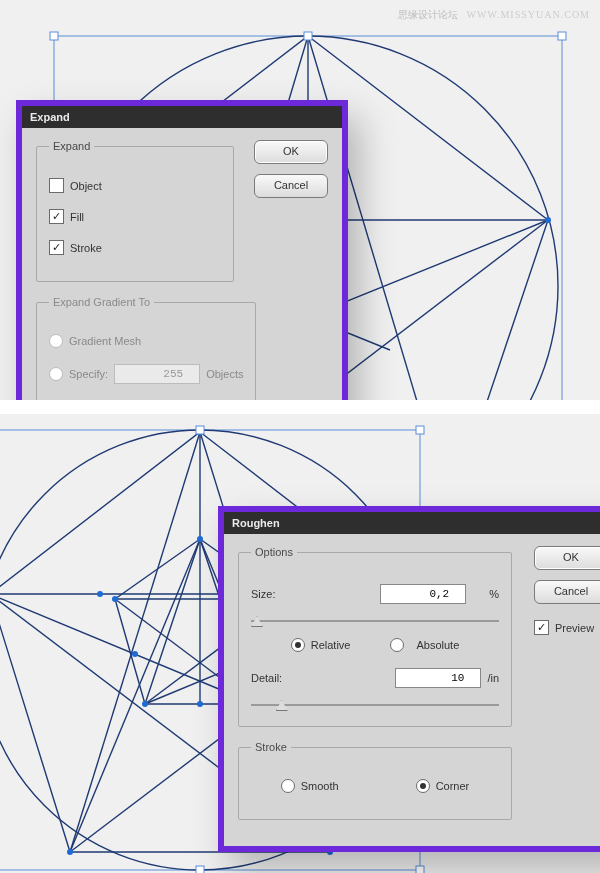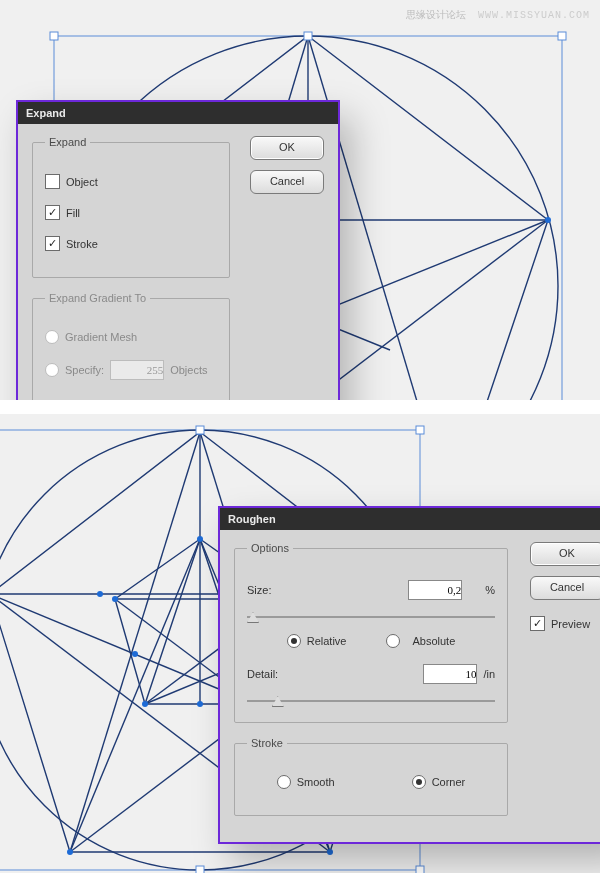--- a/index.html
+++ b/index.html
@@ -1,37 +1,37 @@
 <!DOCTYPE html>
 <html><head>
 <meta charset="utf-8">
 <style>
 html,body{margin:0;padding:0;width:600px;height:873px;background:#fff;font-family:Tahoma,Arial,sans-serif;font-size:11px;color:#333;overflow:hidden}
 .panel{position:absolute;background:#f0f0f0;overflow:hidden}
-.watermark{position:absolute;top:8px;right:10px;font-size:10px;color:#bbb;font-family:Liberation Mono, monospace;z-index:50}
+.watermark{position:absolute;top:8px;right:10px;font-size:10px;color:#bbb;font-family:Liberation Serif, serif;z-index:50}
 .watermark .url{color:#ccc;letter-spacing:1px;margin-left:6px}
 
 .artpath{stroke:#1f3a73;stroke-width:1.4;fill:none}
 .anchor{fill:#1e6bd6;stroke:none}
 .selbox{stroke:#5a8cd8;stroke-width:1;fill:none}
 .selhandle{fill:#fff;stroke:#5a8cd8;stroke-width:1}
-.dialog{position:absolute;background:#fde047;border:2px solid #6d28d9;box-shadow:12px 18px 34px rgba(0,0,0,.25)}
+.dialog{position:absolute;background:#fde047;border:6px solid #6d28d9;box-shadow:12px 18px 34px rgba(0,0,0,.25)}
 .titlebar{background:#2e2e2e;color:#eaeaea;height:22px;line-height:22px;padding:0 8px;font-size:11px;font-weight:bold}
 .body{position:relative;padding:12px 14px;background:#d5d5d5}
 fieldset.group{border:1px solid #a9a9a9;border-radius:2px;margin:0 0 14px 0;padding:10px 12px 10px 12px}
 fieldset.group.disabled{color:#8a8a8a}
 legend{color:#4a4a4a;padding:0 4px;font-size:11px}
 fieldset.group.disabled legend{color:#8a8a8a}
 .row{display:flex;align-items:center;gap:6px;margin:16px 0}
 .ck{width:13px;height:13px;border:1px solid #6b6b6b;background:#fff;display:inline-flex;align-items:center;justify-content:center;color:#222;font-size:11px}
 .ck.checked::after{content:"✓";font-size:11px;line-height:1}
 .rad{width:12px;height:12px;border:1px solid #6b6b6b;border-radius:50%;background:#fff;display:inline-flex;align-items:center;justify-content:center}
 .rad.sel::after{content:"";width:6px;height:6px;border-radius:50%;background:#333}
 .rad.disabled{border-color:#bcbcbc}
-.txtfield{height:18px;border:1px solid #888;background:#fff;padding:0 0;text-align:right;font-family:Liberation Serif, serif;font-size:11px;width:52px}
+.txtfield{height:18px;border:1px solid #888;background:#fff;padding:0 16px;text-align:right;font-family:Liberation Mono, monospace;font-size:11px;width:52px}
 .txtfield.disabled{background:#eaeaea;border-color:#bcbcbc;color:#999}
 .btn{width:72px;height:22px;border:1px solid #7a7a7a;border-radius:6px;background:linear-gradient(#f9f9f9,#dcdcdc);text-align:center;line-height:20px;font-size:11px}
 .btn.primary{box-shadow:0 0 0 1px #fff inset}
 .btncol{position:absolute;top:12px;right:14px;display:flex;flex-direction:column;gap:10px}
 .slider-track{position:relative;height:2px;background:#9a9a9a;margin:4px 0 10px 0}
 .slider-thumb{position:absolute;top:-4px;width:10px;height:9px;background:#ddd;border:1px solid #777;clip-path:polygon(0 100%,50% 0,100% 100%)}
 .lbl{color:#333}
 .muted{color:#8a8a8a}
 </style>
 </head>

